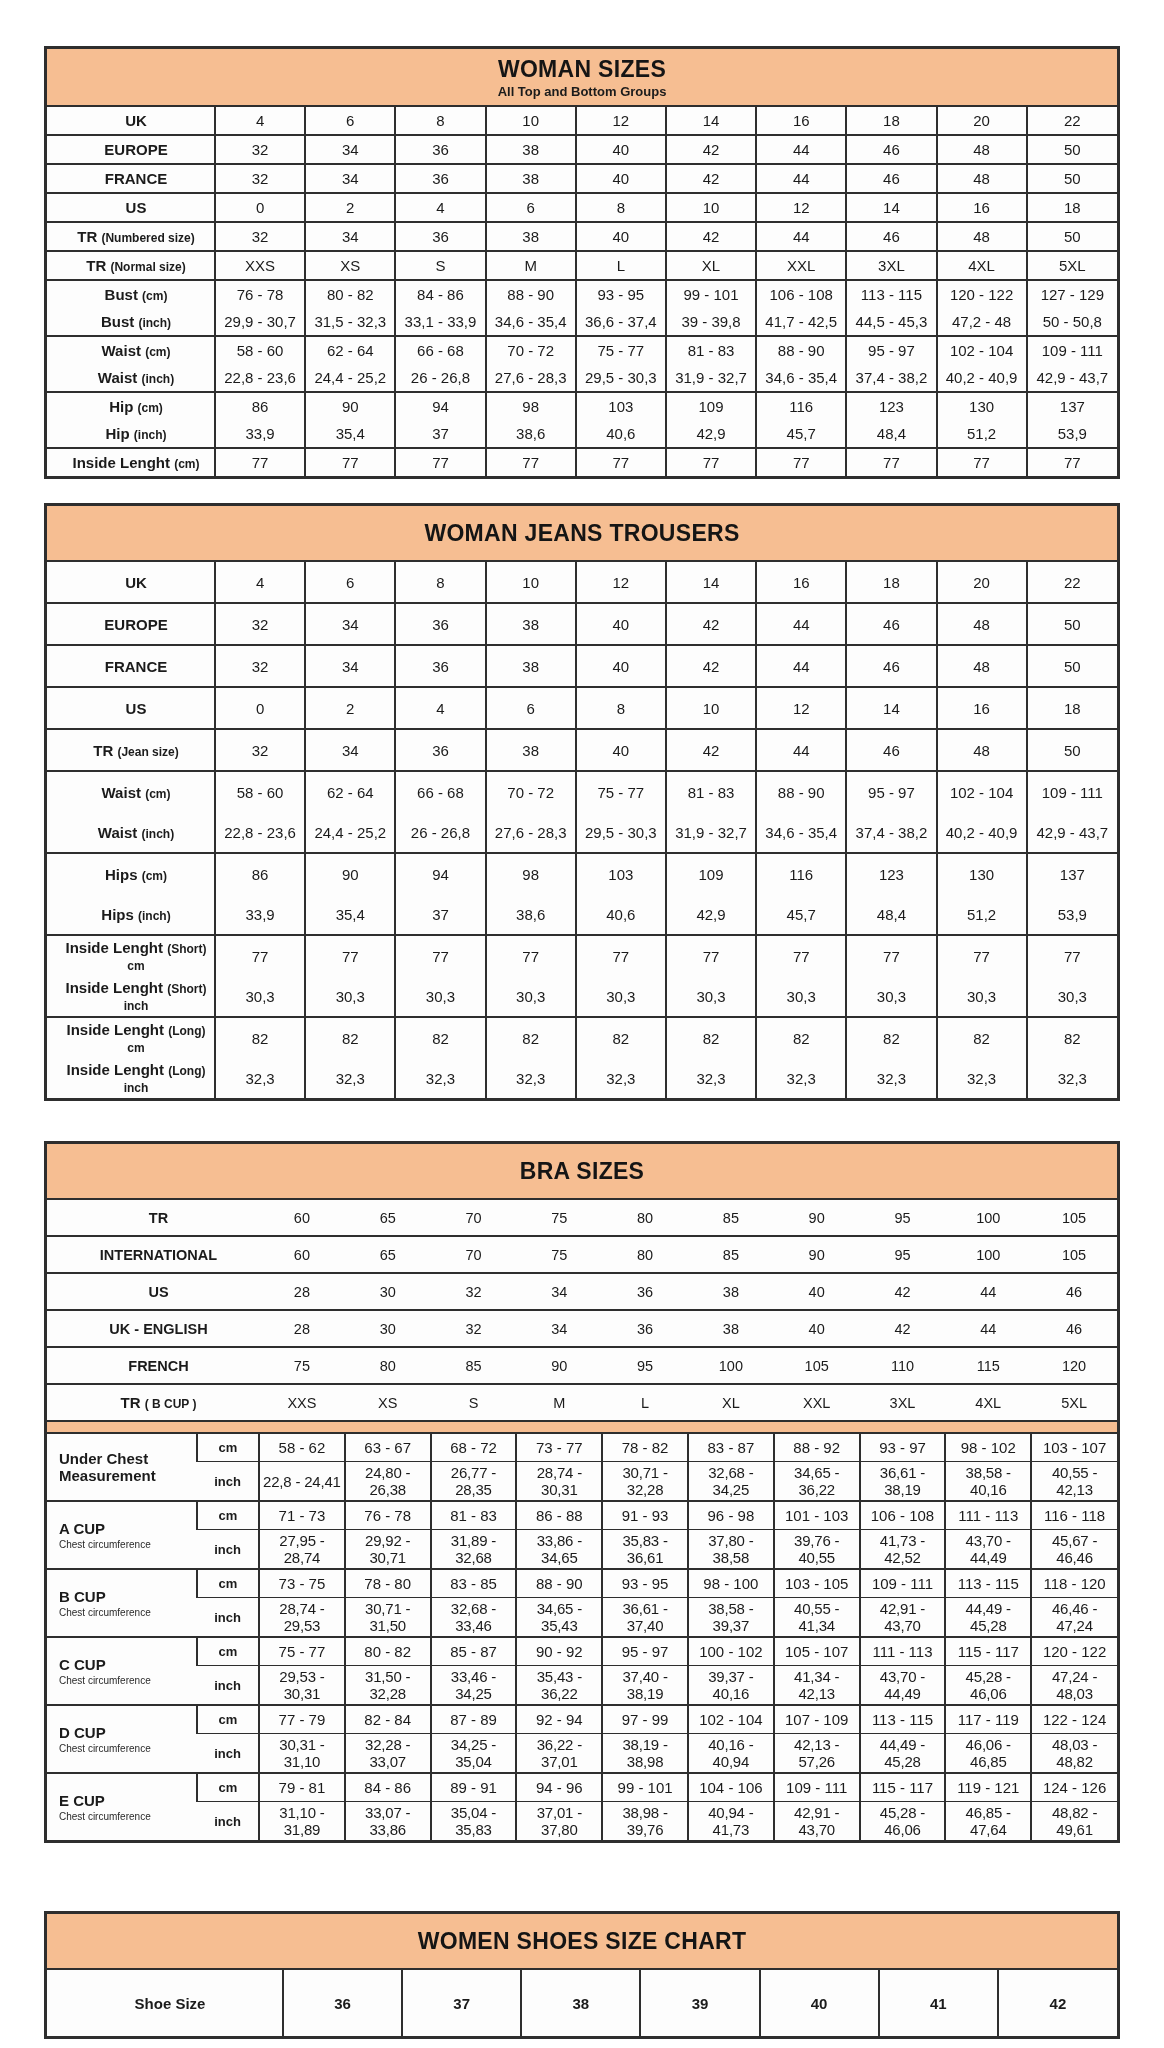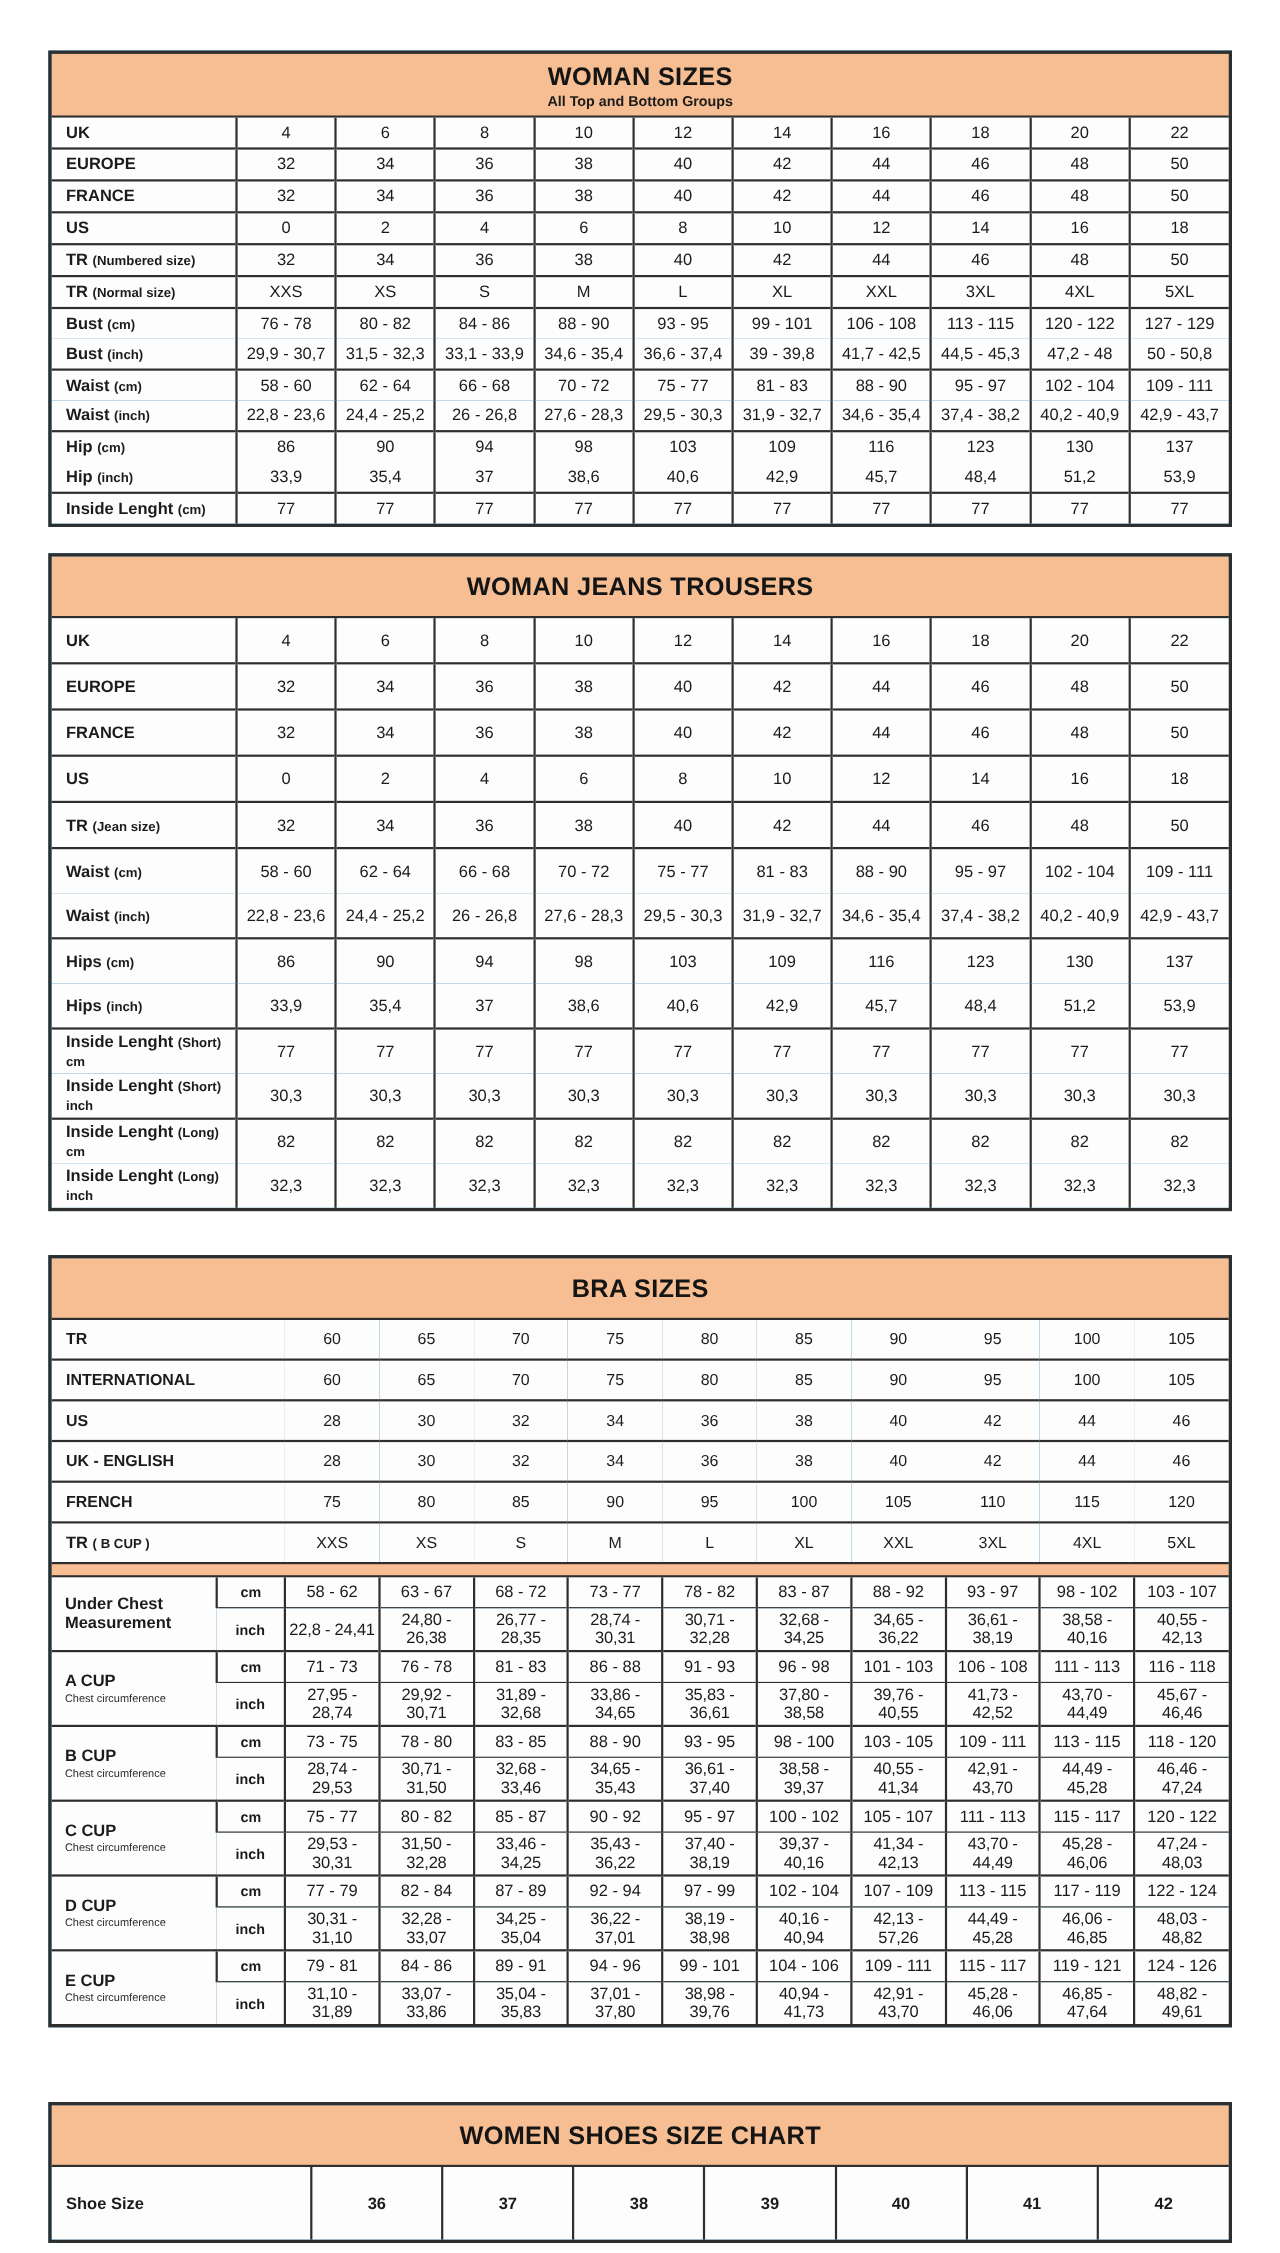--- a/index.html
+++ b/index.html
@@ -1,34 +1,34 @@
 <!DOCTYPE html>
 <html style="--page-bg: #ffffff; --header-bg: #f6be92; --border-c: #2e2e2e; --text-c: #1b1b1b;"><head>
 <meta charset="utf-8">
 <style>
   :root{
     --page-bg:#ffffff; --header-bg:#f6be92; --border-c:#2e2e2e; --text-c:#1b1b1b;
   }
   html,body{margin:0;padding:0;background:var(--page-bg);}
   body{font-family:"Liberation Sans","DejaVu Sans",sans-serif;color:var(--text-c);}
   .page{width:1164px;min-height:2048px;box-sizing:border-box;padding:46px 44px 20px;background:var(--page-bg);}
-  .tbl{border:3px solid var(--border-c);margin-bottom:24px;background:#0369a1;}
+  .tbl{border:3px solid var(--border-c);margin-bottom:24px;background:#14532d;}
   .tbl.t-woman-jeans-trousers{margin-bottom:40px;}
   .tbl.t-bra-sizes{margin-bottom:68px;}
   .tbl-header{background:var(--header-bg);border-bottom:2px solid var(--border-c);text-align:center;padding:7px 4px 6px;}
   .tbl-header.single{padding:14px 4px 13px;}
   .tbl-title{font-size:23px;font-weight:700;letter-spacing:.3px;color:#151515;}
   .tbl-subtitle{font-size:13px;font-weight:700;margin-top:1px;}
   table.grid{width:100%;border-collapse:collapse;table-layout:fixed;}
   .grid td{border-top:2px solid var(--border-c);border-left:2px solid var(--border-c);
     text-align:center;vertical-align:middle;font-size:15px;padding:2px;color:var(--text-c);background:#fdfdfd;}
   .grid tr:first-child td{border-top:none;}
   .grid td:first-child{border-left:none;}
   .grid tr.join td{border-top:none;}
-  td.lbl{text-align:left;padding-left:13px;font-weight:700;}
+  td.lbl{text-align:center;padding-left:13px;font-weight:700;}
   .lbl-main{font-size:15px;}
   .lbl-sub{font-size:12px;}
   .v5{font-size:14.5px;} .v8{font-size:13.5px;} .v10{font-size:12.8px;} .v12{font-size:11.5px;letter-spacing:-0.2px;}
   .t-woman-sizes td{height:23px;}
   .t-woman-jeans-trousers td{height:36px;}
   .band td{border-left:none !important;height:31px;font-size:14.5px;}
   .bra-divider{height:10px;background:var(--header-bg);border-top:2px solid var(--border-c);border-bottom:2px solid var(--border-c);}
   .cup td{height:23px;border-top-width:1px;}
   .cup tr.cm-row td{border-top:2px solid var(--border-c);}
   .cup tr.first td{border-top:none;}

